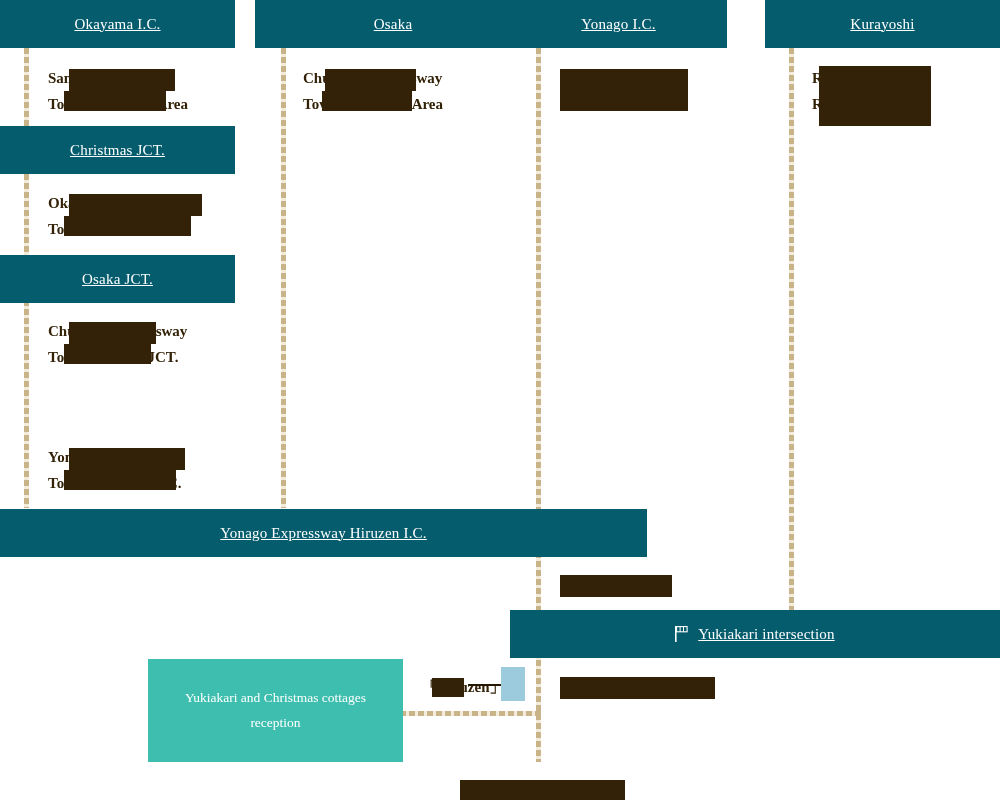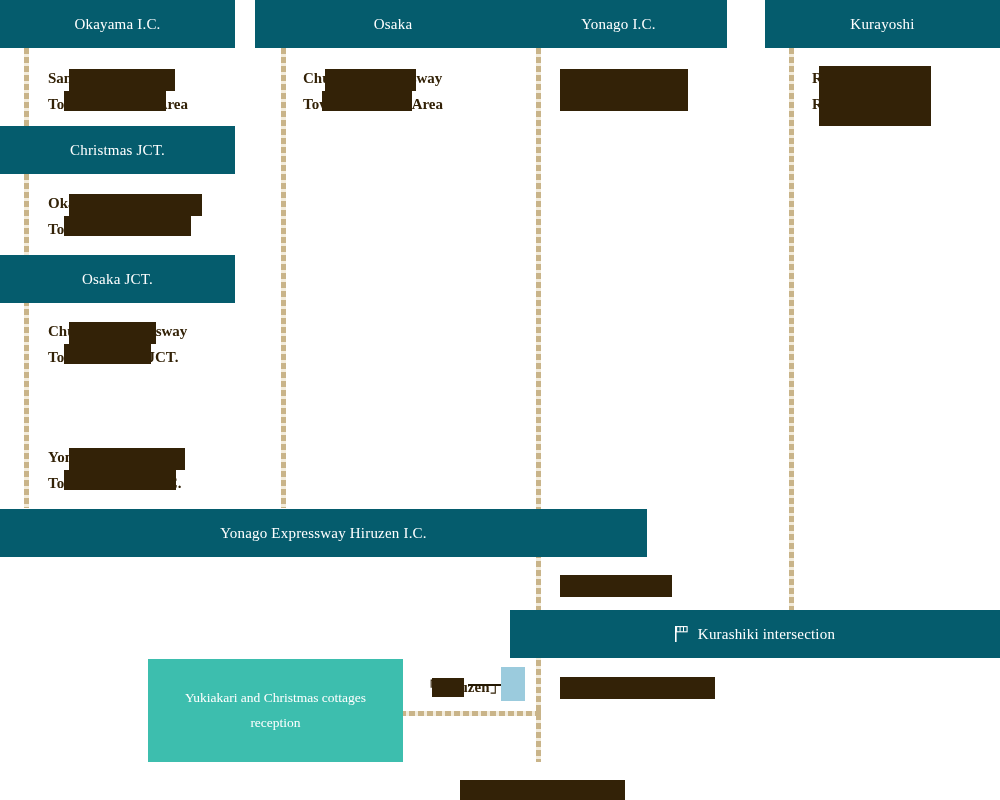--- a/index.html
+++ b/index.html
@@ -50,20 +50,21 @@
     position: absolute;
     background: #055c6d;
     color: #ffffff;
     display: flex;
     align-items: center;
     justify-content: center;
     font-size: 15px;
     letter-spacing: .2px;
     white-space: nowrap;
     box-sizing: border-box;
+    text-decoration: underline;
   }
   .bar.with-icon {
     gap: 9px;
   }
 
   
   .green-box {
     position: absolute;
     background: #3dbeae;
     color: #ffffff;
@@ -213,21 +214,21 @@
 
   <div class="bar with-icon" style="left:510px; top:610px; width:490px; height:48px;">
     <span class="flag-icon">
       <svg width="14" height="16" viewBox="0 0 14 16" aria-hidden="true">
         <rect x="0" y="0" width="1.6" height="16" fill="#ffffff"></rect>
         <rect x="1.6" y="0.6" width="10.5" height="5.2" fill="none" stroke="#ffffff" stroke-width="1.1"></rect>
         <rect x="4.6" y="0.6" width="1" height="5.2" fill="#ffffff"></rect>
         <rect x="8.0" y="0.6" width="1" height="5.2" fill="#ffffff"></rect>
       </svg>
     </span>
-    <span>Kurashiki intersection</span>
+    <span>Yukiakari intersection</span>
   </div>
 
   <div class="route-text" style="left:560px; top:674px;">
     <div>Route 114</div>
     <div class="redact" style="left:0px; top:3px; width:155px; height:22px;"></div>
   </div>
 
   <div class="route-text" style="left:422px; top:674px;">
     <div>「Hiruzen」</div>
     <div class="redact" style="left:10px; top:4px; width:32px; height:19px;"></div>

